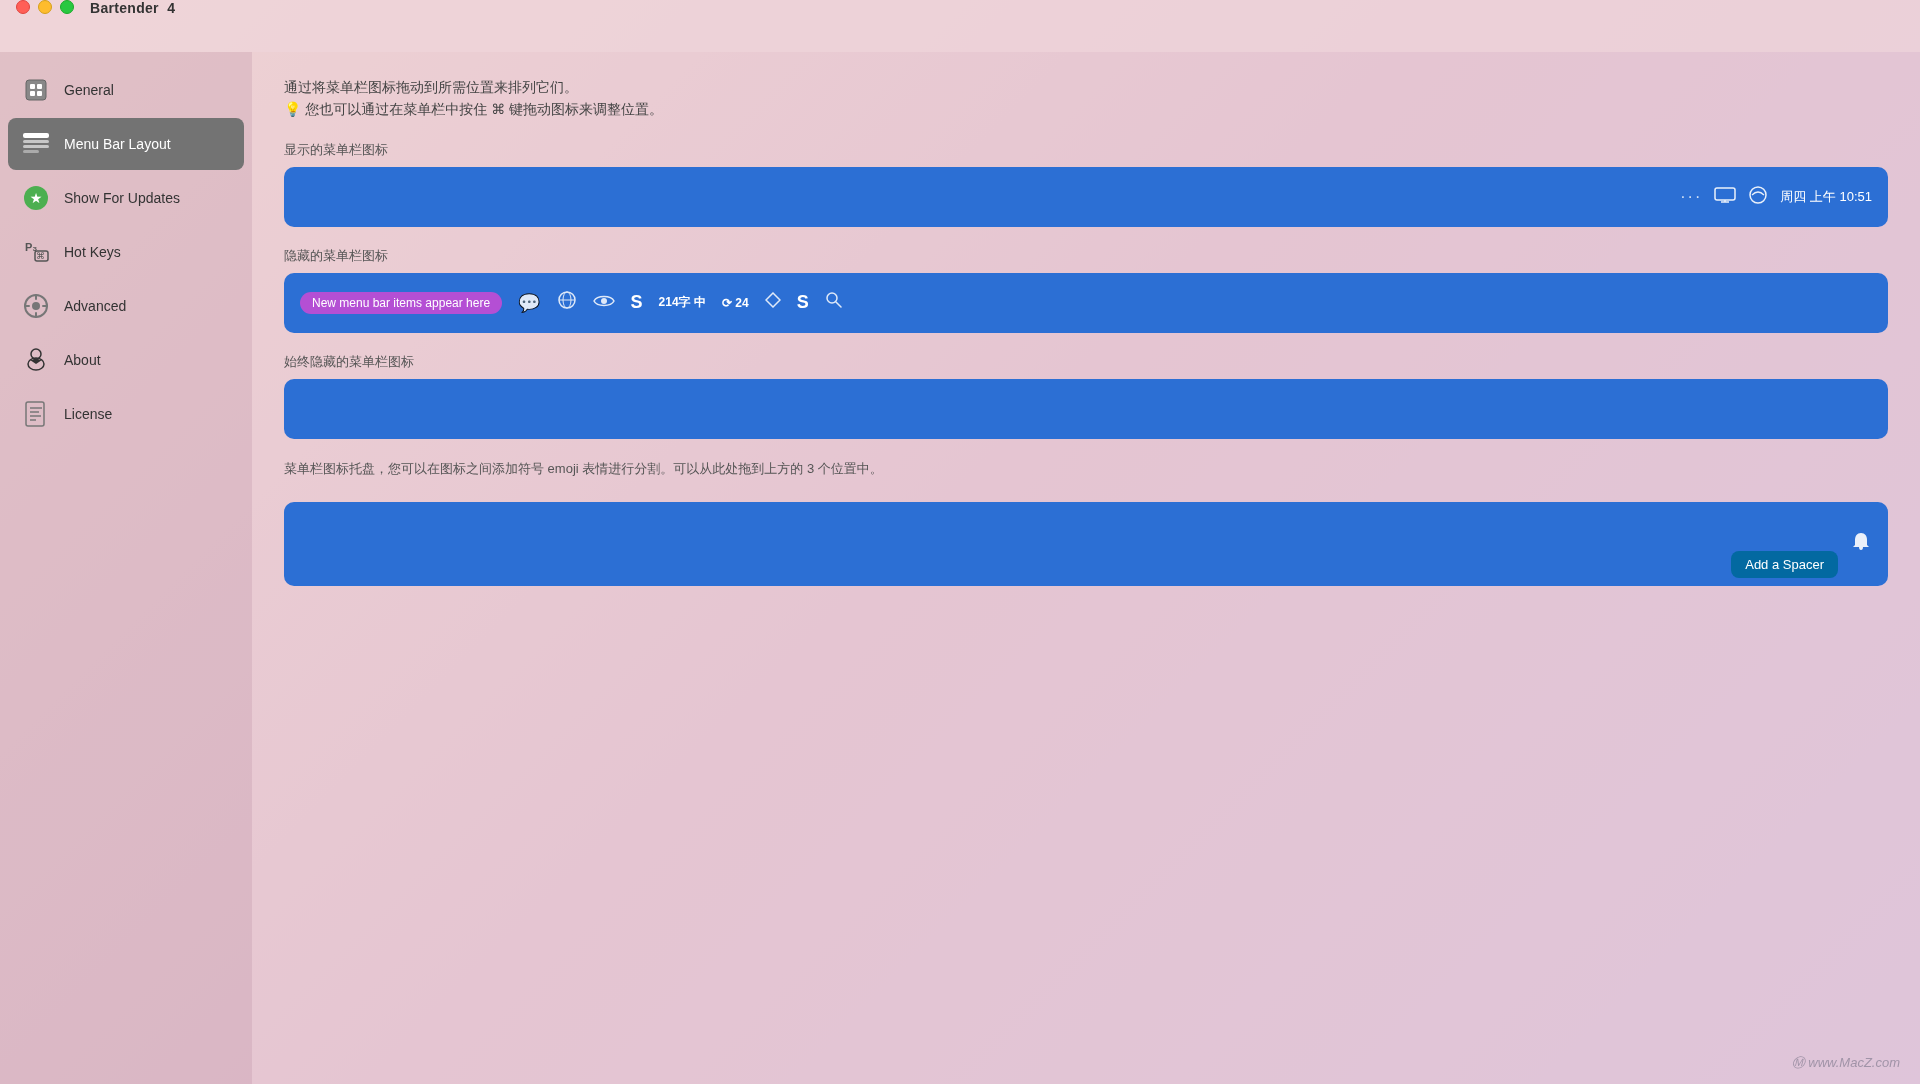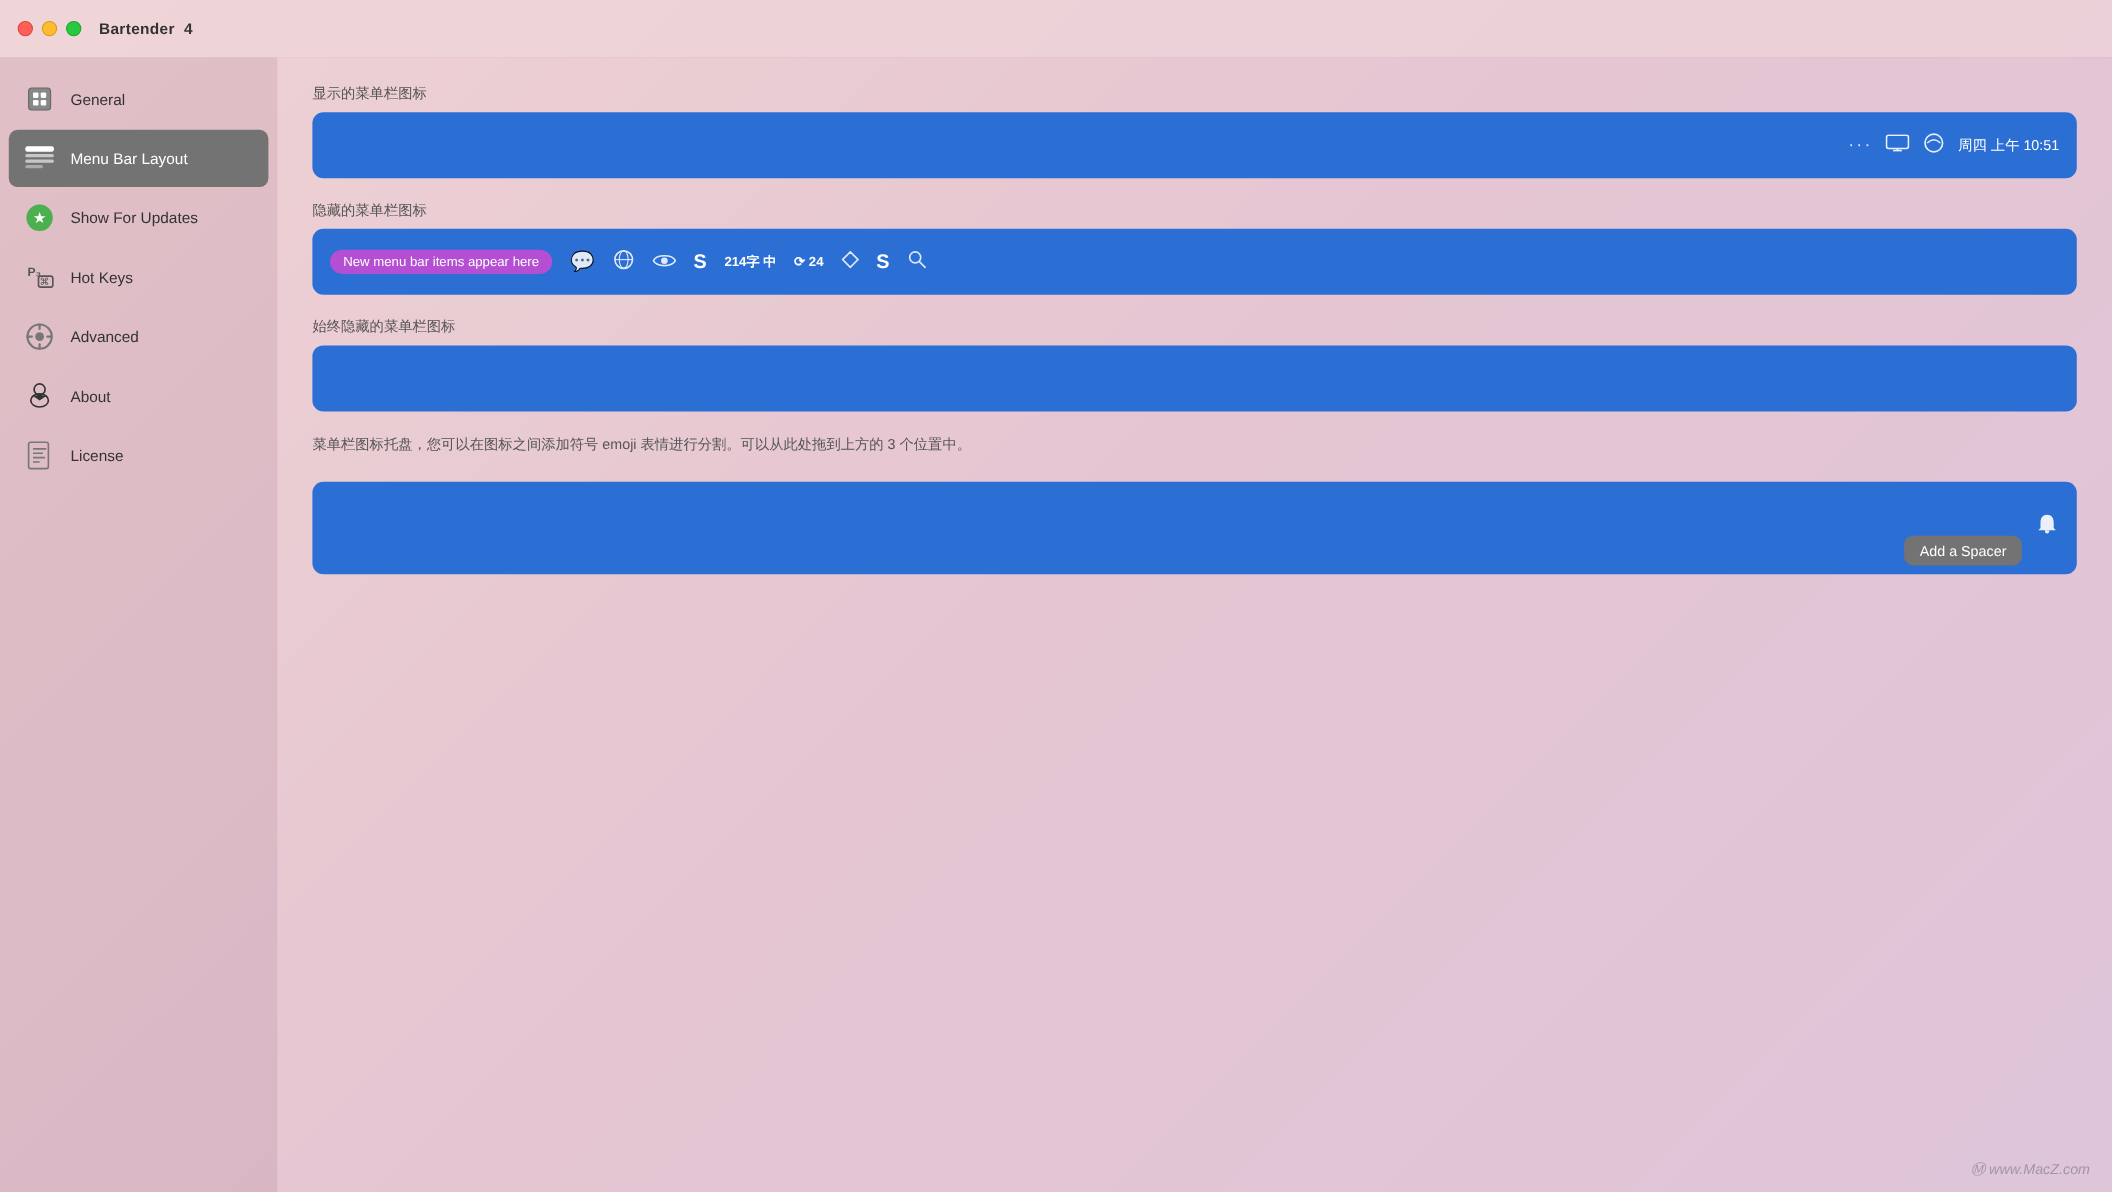--- a/index.html
+++ b/index.html
@@ -11,21 +11,20 @@
       display: flex;
       flex-direction: column;
       overflow: hidden;
     }
 
     
     .titlebar {
       height: 52px;
       background: rgba(240, 215, 220, 0.85);
       display: flex;
-      align-items: center;
       padding: 0 16px;
       -webkit-app-region: drag;
       flex-shrink: 0;
     }
     .traffic-lights {
       display: flex;
       gap: 8px;
       margin-right: 16px;
     }
     .traffic-light {
@@ -186,21 +185,21 @@
       cursor: grab;
     }
     .hidden-text {
       color: white;
       font-size: 13px;
       font-weight: 600;
     }
 
     
     .add-spacer-btn {
-      background: #737373;
+      background: #0369a1;
       color: white;
       border: none;
       border-radius: 8px;
       padding: 6px 14px;
       font-size: 13px;
       font-weight: 500;
       cursor: pointer;
       white-space: nowrap;
       margin-top: 41px;
     }
@@ -330,20 +329,26 @@
           <line x1="7" y1="20" x2="13" y2="20" stroke="#777" stroke-width="1.5"></line>
         </svg>
       </div>
       <span class="sidebar-item-label">License</span>
     </div>
 
   </div>
 
   <div class="content">
 
+    <div class="intro-text">
+      <div>通过将菜单栏图标拖动到所需位置来排列它们。</div>
+      <div class="tip-line">
+        <span>💡 您也可以通过在菜单栏中按住 ⌘ 键拖动图标来调整位置。</span>
+      </div>
+    </div>
 
     <div class="section-label">显示的菜单栏图标</div>
     <div class="menubar-zone shown">
       <span class="zone-dots">···</span>
       <span class="zone-icon">
         <svg width="22" height="16" viewBox="0 0 22 16" fill="none">
           <rect x="1" y="1" width="20" height="12" rx="2" fill="none" stroke="white" stroke-width="1.5"></rect>
           <line x1="7" y1="15" x2="15" y2="15" stroke="white" stroke-width="1.5"></line>
           <line x1="11" y1="13" x2="11" y2="15" stroke="white" stroke-width="1.5"></line>
         </svg>

